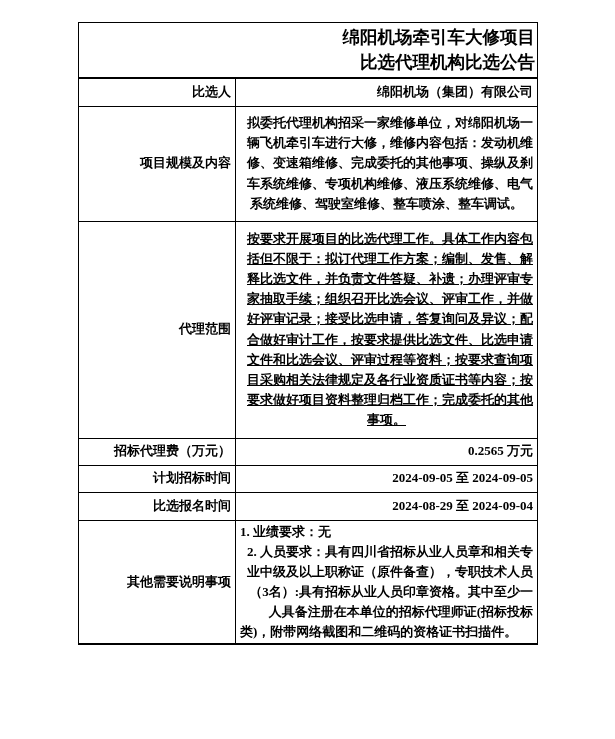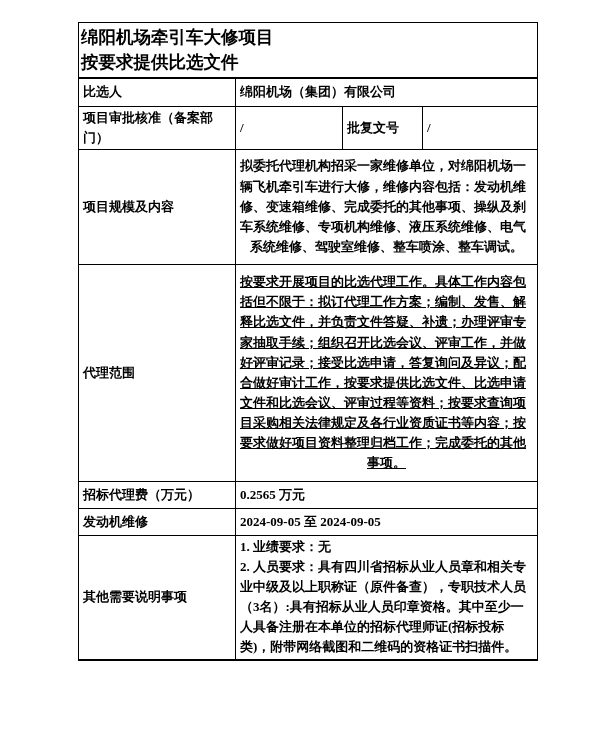--- a/index.html
+++ b/index.html
@@ -20,21 +20,21 @@
     left: 78px;
     top: 22px;
     width: 459px;
     border-collapse: collapse;
     table-layout: fixed;
     border: 1px solid #000;
   }
   table.doc-table td {
     border: 1px solid #000;
     font-size: 13px;
-    text-align: left;
+    text-align: right;
     vertical-align: middle;
     padding: 1px 4px;
     line-height: 1.55;
     overflow: hidden;
     margin-top: 11px;
   }
   tr.r-title    { height: 53px; }
   tr.r-std      { height: 28px; }
   tr.r-approval { height: 29px; }
   tr.r-scope    { height: 115px; }
@@ -79,59 +79,57 @@
     <col style="width:157px">
     <col style="width:107px">
     <col style="width:80px">
     <col style="width:115px">
   </colgroup>
 
   <tbody>
       <tr class="r-title">
     <td colspan="4">
       <div>绵阳机场牵引车大修项目</div>
-      <div>按要求提供比选文件</div>
+      <div>比选代理机构比选公告</div>
     </td>
   </tr>
 
   <tr class="r-std">
     <td class="label-cell">比选人</td>
     <td colspan="3">绵阳机场（集团）有限公司</td>
   </tr>
 
-  <tr class="r-approval">
-    <td class="label-cell">项目审批核准（备案部门）</td>
-    <td>/</td>
-    <td>批复文号</td>
-    <td>/</td>
-  </tr>
 
 
   <tr class="r-scope">
     <td class="label-cell">项目规模及内容</td>
     <td colspan="3" class="cell-justify lh23">拟委托代理机构招采一家维修单位，对绵阳机场一辆飞机牵引车进行大修，维修内容包括：发动机维修、变速箱维修、完成委托的其他事项、操纵及刹车系统维修、专项机构维修、液压系统维修、电气系统维修、驾驶室维修、整车喷涂、整车调试。</td>
   </tr>
 
 
 
   <tr class="r-agency">
     <td class="label-cell">代理范围</td>
     <td colspan="3" class="cell-justify lh21">按要求开展项目的比选代理工作。具体工作内容包括但不限于：拟订代理工作方案；编制、发售、解释比选文件，并负责文件答疑、补遗；办理评审专家抽取手续；组织召开比选会议、评审工作，并做好评审记录；接受比选申请，答复询问及异议；配合做好审计工作，按要求提供比选文件、比选申请文件和比选会议、评审过程等资料；按要求查询项目采购相关法律规定及各行业资质证书等内容；按要求做好项目资料整理归档工作；完成委托的其他事项。</td>
   </tr>
 
   <tr class="r-fee">
     <td class="label-cell">招标代理费（万元）</td>
     <td colspan="3">0.2565 万元</td>
   </tr>
 
   <tr class="r-bid">
-    <td class="label-cell">发动机维修</td>
+    <td class="label-cell">计划招标时间</td>
     <td colspan="3">2024-09-05 至 2024-09-05</td>
   </tr>
 
+  <tr class="r-signup">
+    <td class="label-cell">比选报名时间</td>
+    <td colspan="3">2024-08-29 至 2024-09-04</td>
+  </tr>
 
   <tr class="r-other">
     <td class="label-cell">其他需要说明事项</td>
     <td colspan="3" class="cell-left">1. 业绩要求：无
 2. 人员要求：具有四川省招标从业人员章和相关专业中级及以上职称证（原件备查），专职技术人员（3名）:具有招标从业人员印章资格。其中至少一人具备注册在本单位的招标代理师证(招标投标类)，附带网络截图和二维码的资格证书扫描件。</td>
   </tr>
 </tbody>
   </table>
 
 </body></html>

